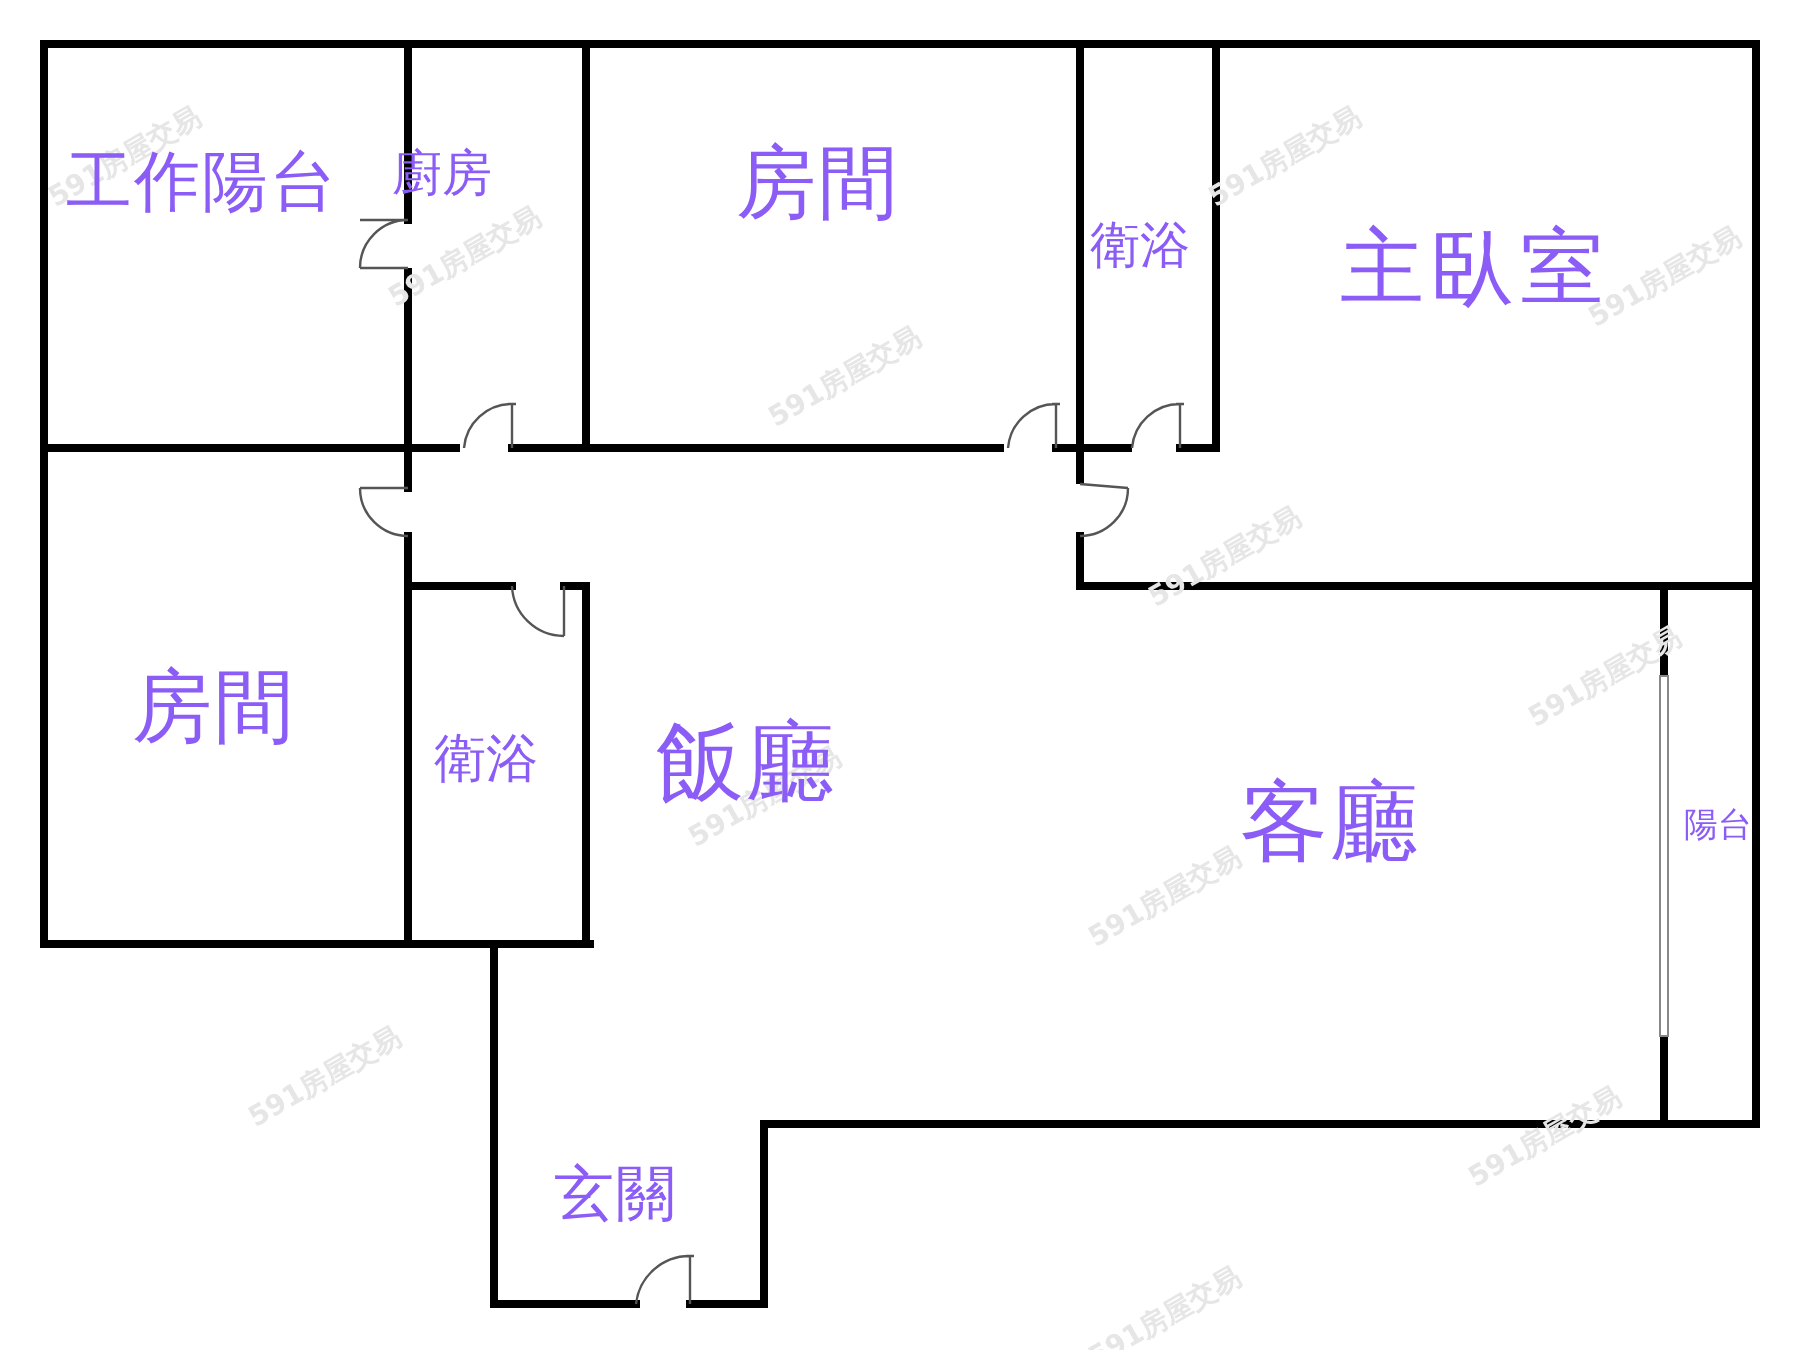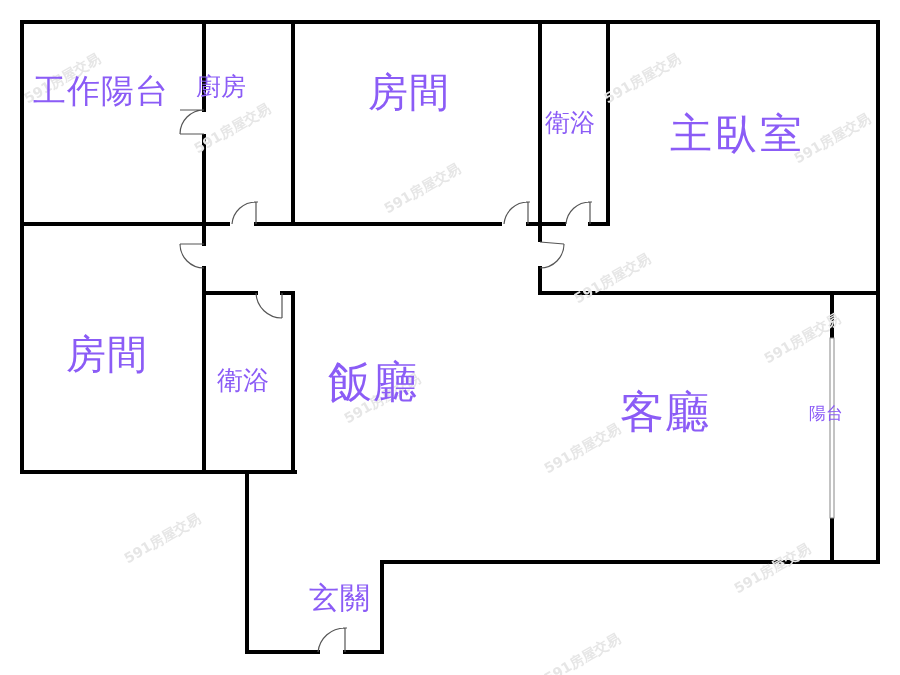--- a/index.html
+++ b/index.html
@@ -79,14 +79,14 @@
 
 <div class="lbl" style="left:33px;top:74px;font-size:33px;">工作陽台</div>
 <div class="lbl" style="left:196px;top:74px;font-size:25px;letter-spacing:0;">廚房</div>
 <div class="lbl" style="left:368px;top:72px;font-size:40px;">房間</div>
 <div class="lbl" style="left:545px;top:110px;font-size:25px;letter-spacing:0;">衛浴</div>
 <div class="lbl" style="left:670px;top:113px;font-size:42px;letter-spacing:3px;">主臥室</div>
 <div class="lbl" style="left:66px;top:334px;font-size:40px;">房間</div>
 <div class="lbl" style="left:217px;top:367px;font-size:26px;letter-spacing:0;">衛浴</div>
 <div class="lbl" style="left:328px;top:360px;font-size:44px;">飯廳</div>
 <div class="lbl" style="left:620px;top:390px;font-size:44px;">客廳</div>
-<div class="lbl" style="left:809px;top:405px;font-size:17px;letter-spacing:0;">陽台</div>
-<div class="lbl" style="left:277px;top:583px;font-size:30px;margin-left:32px;">玄關</div>
+<div class="lbl" style="left:842px;top:405px;font-size:17px;letter-spacing:0;">陽台</div>
+<div class="lbl" style="left:277px;top:583px;font-size:30px;">玄關</div>
 
 </body></html>

